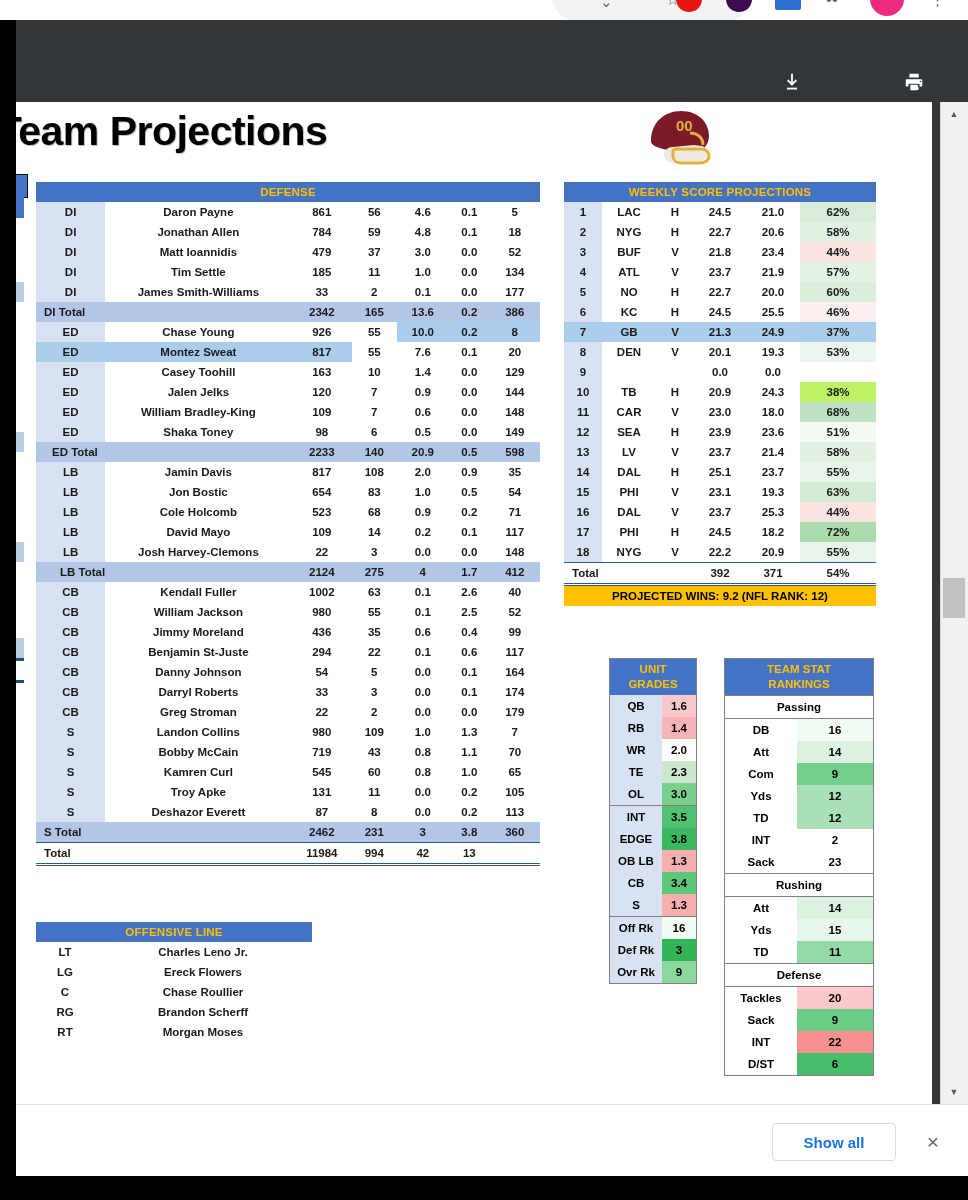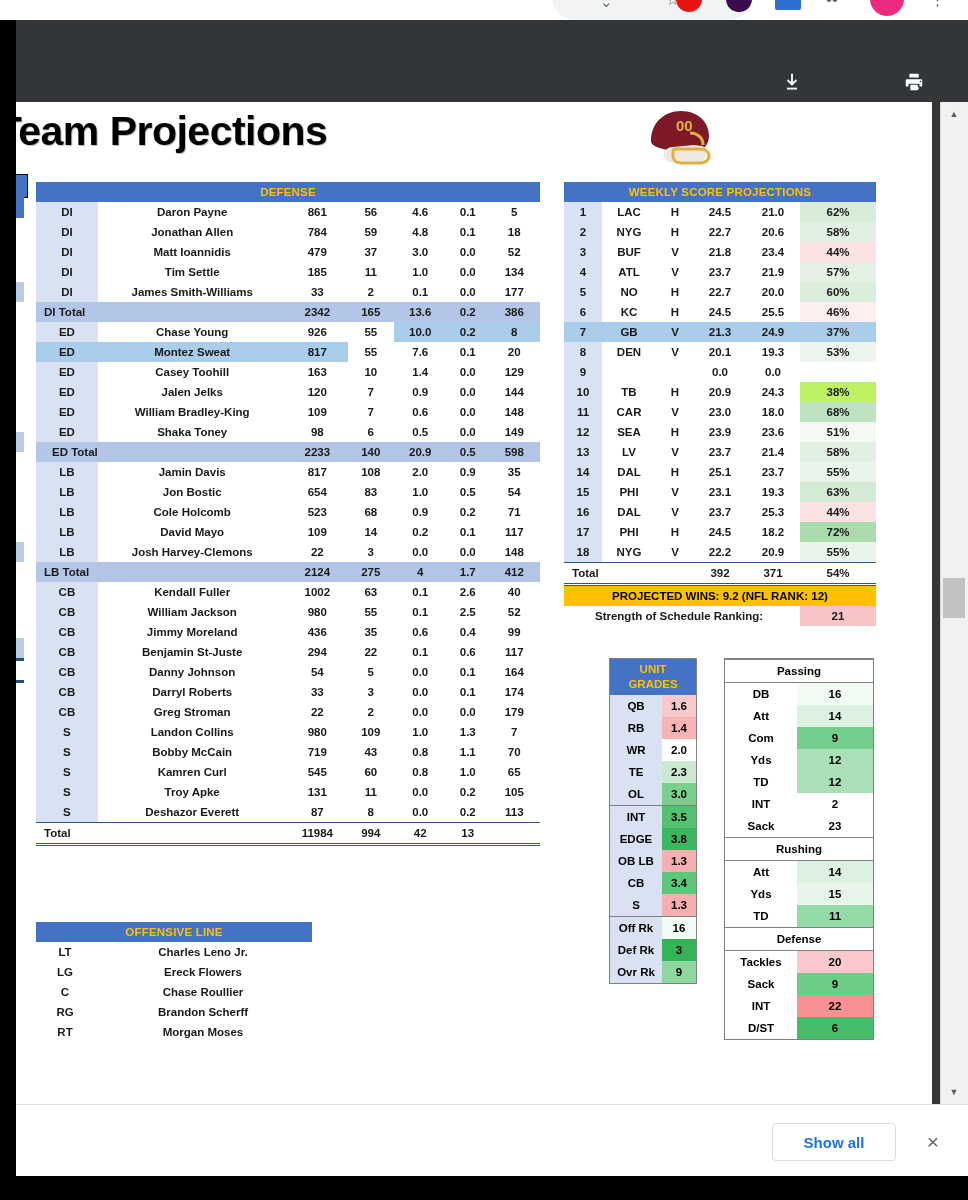--- a/index.html
+++ b/index.html
@@ -382,21 +382,21 @@
           <tr>
             <td class="poscell">LB</td>
             <td class="namecell">Josh Harvey-Clemons</td>
             <td class="numcell">22</td>
             <td class="numcell">3</td>
             <td class="numcell">0.0</td>
             <td class="numcell">0.0</td>
             <td class="numcell">148</td>
           </tr>
           <tr class="totrow">
-            <td class="" style="text-align: left; padding-left: 8px;">LB Total</td>
+            <td class="" style="text-align: left; padding-left: 24px;">LB Total</td>
             <td class=""></td>
             <td class="">2124</td>
             <td class="">275</td>
             <td class="">4</td>
             <td class="">1.7</td>
             <td class="">412</td>
           </tr>
           <tr>
             <td class="poscell">CB</td>
             <td class="namecell">Kendall Fuller</td>
@@ -497,20 +497,29 @@
             <td class="numcell">105</td>
           </tr>
           <tr>
             <td class="poscell">S</td>
             <td class="namecell">Deshazor Everett</td>
             <td class="numcell">87</td>
             <td class="numcell">8</td>
             <td class="numcell">0.0</td>
             <td class="numcell">0.2</td>
             <td class="numcell">113</td>
+          </tr>
+          <tr class="totrow">
+            <td class="" style="text-align: left; padding-left: 8px;">S Total</td>
+            <td class=""></td>
+            <td class="">2462</td>
+            <td class="">231</td>
+            <td class="">3</td>
+            <td class="">3.8</td>
+            <td class="">360</td>
           </tr>
           <tr class="grandrow">
             <td class="" style="text-align: left; padding-left: 8px;">Total</td>
             <td class=""></td>
             <td class="">11984</td>
             <td class="">994</td>
             <td class="">42</td>
             <td class="">13</td>
             <td class=""></td>
           </tr>
@@ -720,24 +729,20 @@
             <td class="" style="text-align: left; padding-left: 8px;">Total</td>
             <td class=""></td>
             <td class=""></td>
             <td class="">392</td>
             <td class="">371</td>
             <td class="">54%</td>
           </tr>
           <tr>
             <td id="proj-wins" colspan="6">PROJECTED WINS: 9.2 (NFL RANK: 12)</td>
           </tr>
-          <tr>
-            <td colspan="5" class="sos-label">Strength of Schedule Ranking:</td>
-            <td class="" style="background:#f9c4c6;font-weight:bold;">21</td>
-          </tr>
         </tfoot>
     </table>
   </div>
 
   <div class="panel" id="unit-grades-panel" style="left:593px; top:556px; width:88px;">
     <div class="panel-banner">
       <div>UNIT</div>
       <div>GRADES</div>
     </div>
     <table>
@@ -796,20 +801,24 @@
           </tr>
           <tr>
             <td class="grp-label">Ovr Rk</td>
             <td class="" style="background:#8ed8a0;font-weight:bold;">9</td>
           </tr>
         </tbody>
     </table>
   </div>
 
   <div class="panel" id="team-rank-panel" style="left:708px; top:556px; width:150px;">
+    <div class="panel-banner">
+      <div>TEAM STAT</div>
+      <div>RANKINGS</div>
+    </div>
     <table>
         <colgroup>
           <col style="width:72px">
           <col style="width:76px">
         </colgroup>
       <tbody id="rank-body">
           <tr>
             <td colspan="2" class="sub-hdr">Passing</td>
           </tr>
           <tr>

